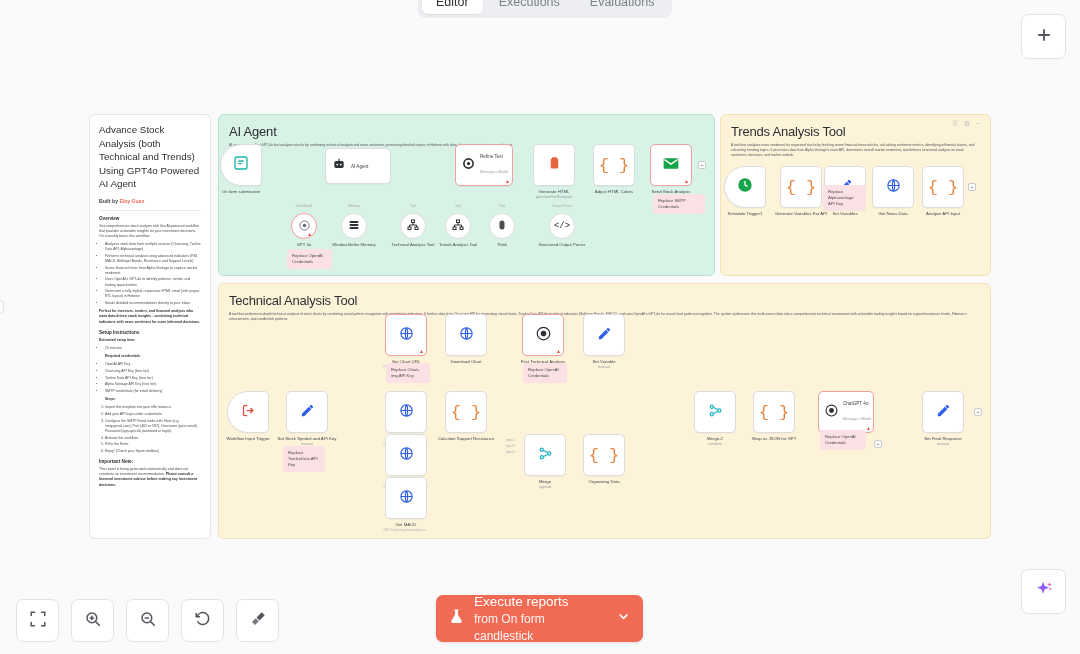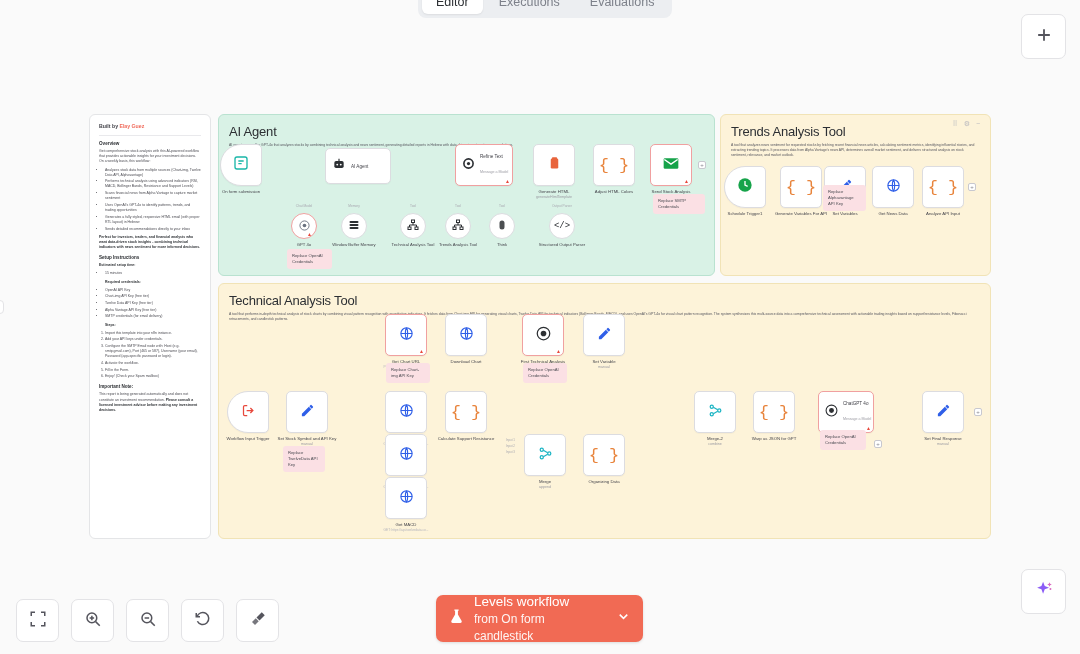--- a/index.html
+++ b/index.html
@@ -190,20 +190,21 @@
       <path d="M730,412 L752,412"></path>
       <path d="M795,412 L818,412"></path>
       <path d="M874,412 L922,412"></path>
       <path d="M966,412 L974,412"></path>
 
       <path d="M855,434 L855,448" stroke-dasharray="2,2" stroke="#b6b6bd"></path>
     </g>
   </svg>
 
   <div class="sticky" id="doc-note">
+    <h1>Advance Stock Analysis (both Technical and Trends) Using GPT4o Powered AI Agent</h1>
     <div class="builtby">
       <span>Built by </span><span class="link">Elay Guez</span>
     </div>
     <hr>
     <div class="dh">Overview</div>
     <p class="dp">Get comprehensive stock analysis with this AI-powered workflow that provides actionable insights for your investment decisions. On a weekly basis, this workflow:</p>
     <ul class="dl">
       <li>Analyzes stock data from multiple sources (Chart-img, Twelve Data API, Alphavantage)</li>
       <li>Performs technical analysis using advanced indicators (RSI, MACD, Bollinger Bands, Resistance and Support Levels)</li>
       <li>Scans financial news from Alpha Vantage to capture market sentiment</li>
@@ -724,21 +725,21 @@
   </div>
 </div>
 
 <div id="execute-btn">
   <span>
     <svg width="17" height="19" viewBox="0 0 24 24" fill="#fff">
         <path d="M9 2h6v2h-1v5.2l5.3 9.1A2 2 0 0117.6 21H6.4a2 2 0 01-1.7-2.7L10 9.2V4H9z"></path>
       </svg>
   </span>
   <span class="txt">
-    <span class="l1" style="display:block">Levels workflow</span>
+    <span class="l1" style="display:block">Execute reports</span>
     <span class="l2">from On form candlestick</span>
   </span>
   <span>
     <svg width="15" height="15" viewBox="0 0 24 24" fill="none" stroke="#fff" stroke-width="2.4">
         <path d="M6 9l6 6 6-6"></path>
       </svg>
   </span>
 </div>
 
 </body></html>

